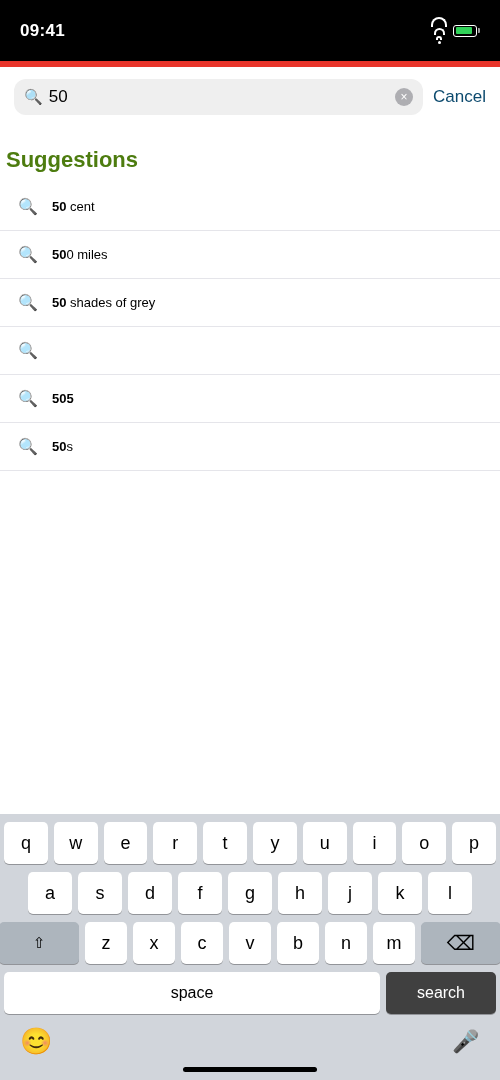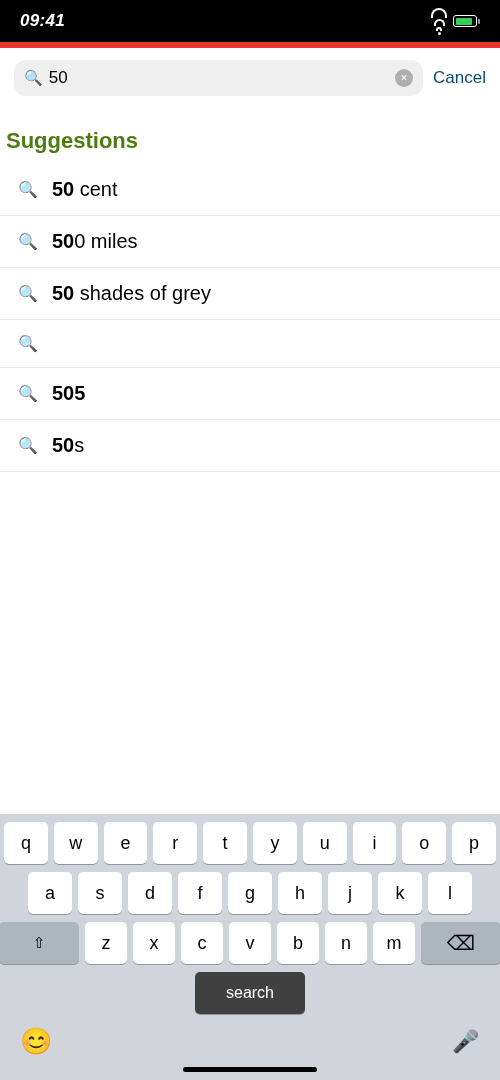--- a/index.html
+++ b/index.html
@@ -9,26 +9,25 @@
       height: 1080px;
       overflow: hidden;
       font-family: -apple-system, 'SF Pro Text', 'Helvetica Neue', sans-serif;
       background: #fff;
       position: relative;
     }
 
     
     .status-bar {
       background: #000;
-      height: 42px;
+      height: 61px;
       display: flex;
       align-items: center;
       justify-content: space-between;
       padding: 0 20px;
-      font-style: italic;
     }
     .status-time {
       color: #fff;
       font-size: 17px;
       font-weight: 600;
       letter-spacing: 0.3px;
     }
     .status-icons {
       display: flex;
       align-items: center;
@@ -114,21 +113,21 @@
       border-bottom: 1px solid #E5E5EA;
       gap: 14px;
       cursor: pointer;
     }
     .suggestion-icon {
       color: #8E8E93;
       font-size: 16px;
       flex-shrink: 0;
     }
     .suggestion-text {
-      font-size: 20px;
+      font-size: 13px;
       color: #000;
     }
     .suggestion-text .query-bold {
       font-weight: 700;
     }
 
     
     .keyboard {
       position: absolute;
       bottom: 0;
@@ -360,20 +359,21 @@
       <button class="key">x</button>
       <button class="key">c</button>
       <button class="key">v</button>
       <button class="key">b</button>
       <button class="key">n</button>
       <button class="key">m</button>
       <button class="key key-dark key-wide key-backspace">⌫</button>
     </div>
 
     <div class="key-row">
+      <button class="key key-space">space</button>
       <button class="key key-search">search</button>
     </div>
   </div>
 
   <div class="keyboard-bottom">
     <span class="bottom-icon">😊</span>
     <span class="bottom-icon" style="font-size:22px; color:#636366;">🎤</span>
   </div>
 
   <div class="home-indicator">

